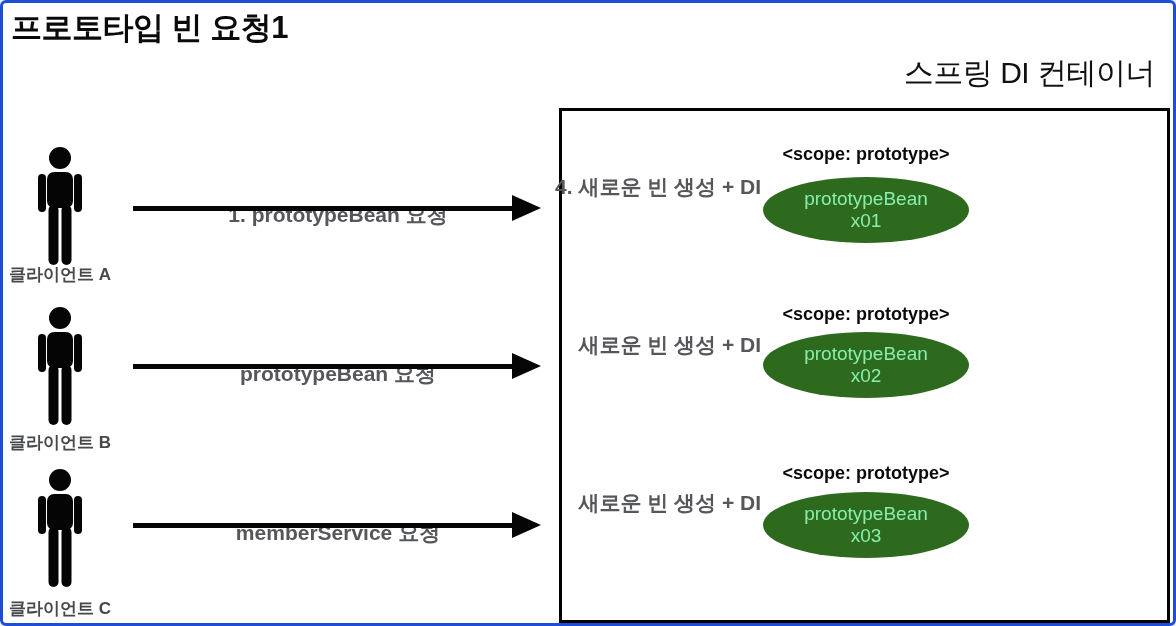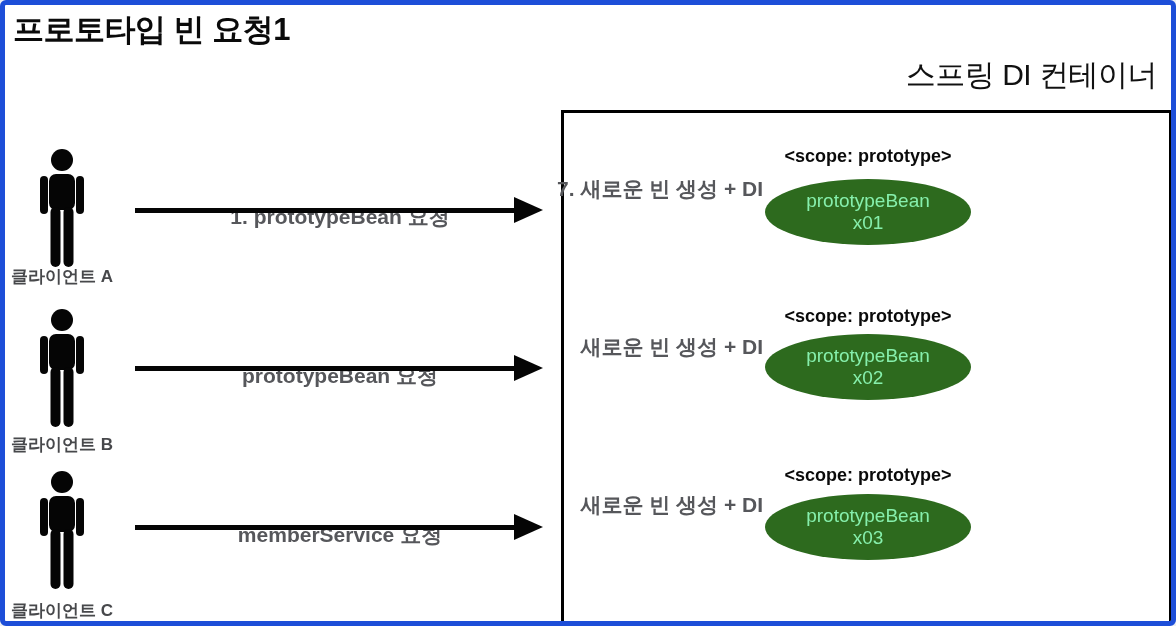--- a/index.html
+++ b/index.html
@@ -1,20 +1,20 @@
 <!DOCTYPE html>
 <html><head>
 <meta charset="utf-8">
 <style>
   html,body{margin:0;padding:0;background:#eef0f2;}
   .canvas{
     position:relative;
     width:1176px;height:626px;
     background:#ffffff;
-    border:5px solid #1d4ed8;
+    border:3px solid #1d4ed8;
     border-radius:6px;
     box-sizing:border-box;
     overflow:hidden;
     font-family:"Liberation Sans", sans-serif;
   }
   .main-title{
     position:absolute;left:8px;top:4px;
     font-size:31px;font-weight:700;color:#0a0a0a;
     letter-spacing:-0.5px;
   }
@@ -79,21 +79,21 @@
     <rect x="12" y="25" width="26" height="36" rx="7" fill="#050505"></rect>
     <rect x="3" y="27" width="8" height="38" rx="4" fill="#050505"></rect>
     <rect x="39" y="27" width="8" height="38" rx="4" fill="#050505"></rect>
     <rect x="13.5" y="58" width="10" height="60" rx="5" fill="#050505"></rect>
     <rect x="26.5" y="58" width="10" height="60" rx="5" fill="#050505"></rect>
   </svg>
   <div class="client-label" style="top:260px">클라이언트 A</div>
   <div class="arrow-label" style="top:171px">1. prototypeBean 요청</div>
   <div class="arrow-line" style="top:203px"></div>
   <div class="arrow-head" style="top:192px"></div>
-  <div class="step-label" style="top:170px">7. 새로운 빈 생성 + DI</div>
+  <div class="step-label" style="top:170px">4. 새로운 빈 생성 + DI</div>
   <div class="scope-label" style="top:141px">&lt;scope: prototype&gt;</div>
   <div class="bean-ellipse" style="top:174px;background:#2D6A1E">
     <div class="bean-line">prototypeBean</div>
     <div class="bean-line">x01</div>
   </div>
 
   <svg class="person" style="top:304px" viewBox="0 0 50 120">
     <circle cx="25" cy="11" r="11" fill="#050505"></circle>
     <rect x="12" y="25" width="26" height="36" rx="7" fill="#050505"></rect>
     <rect x="3" y="27" width="8" height="38" rx="4" fill="#050505"></rect>

